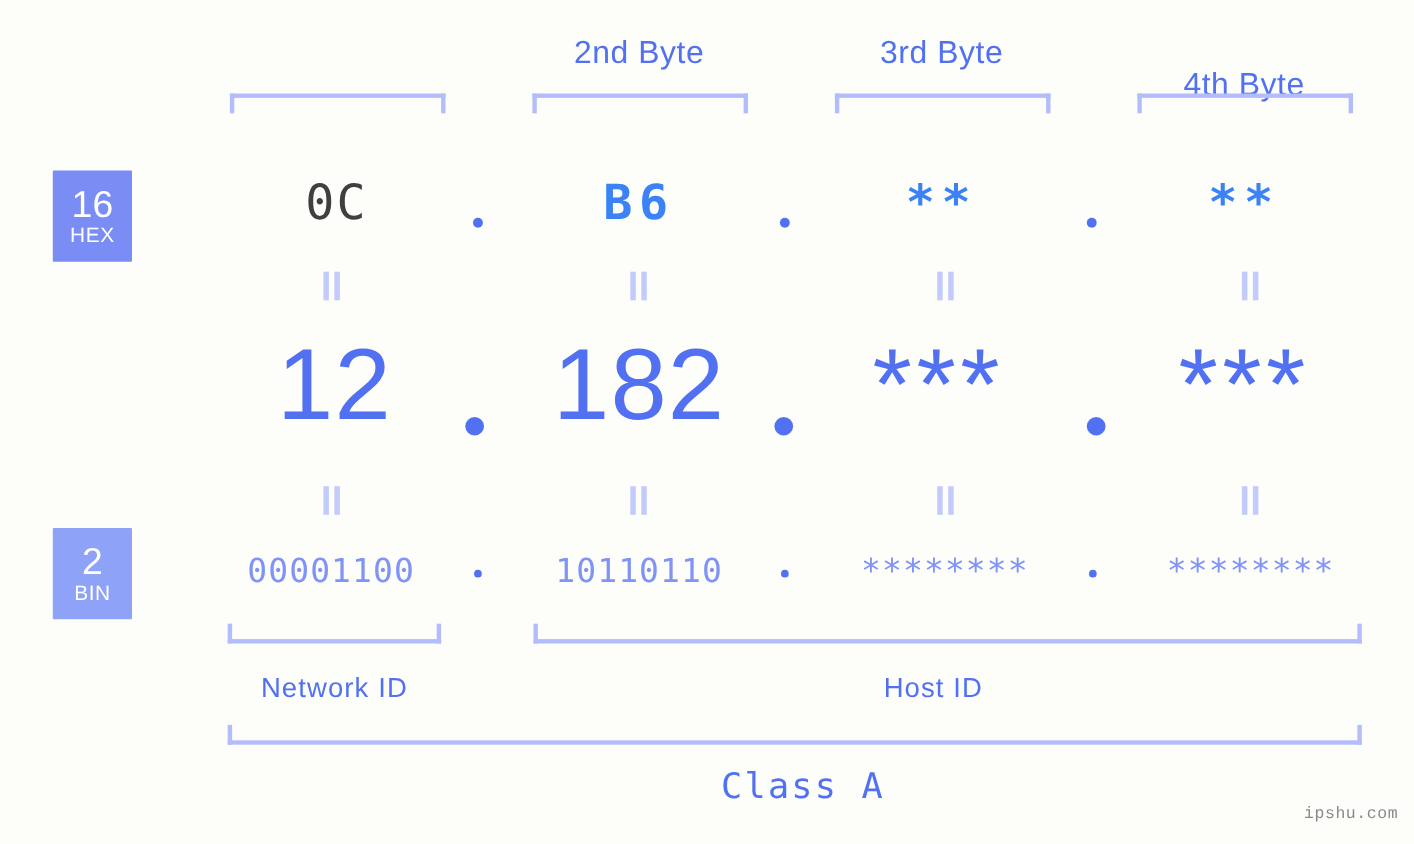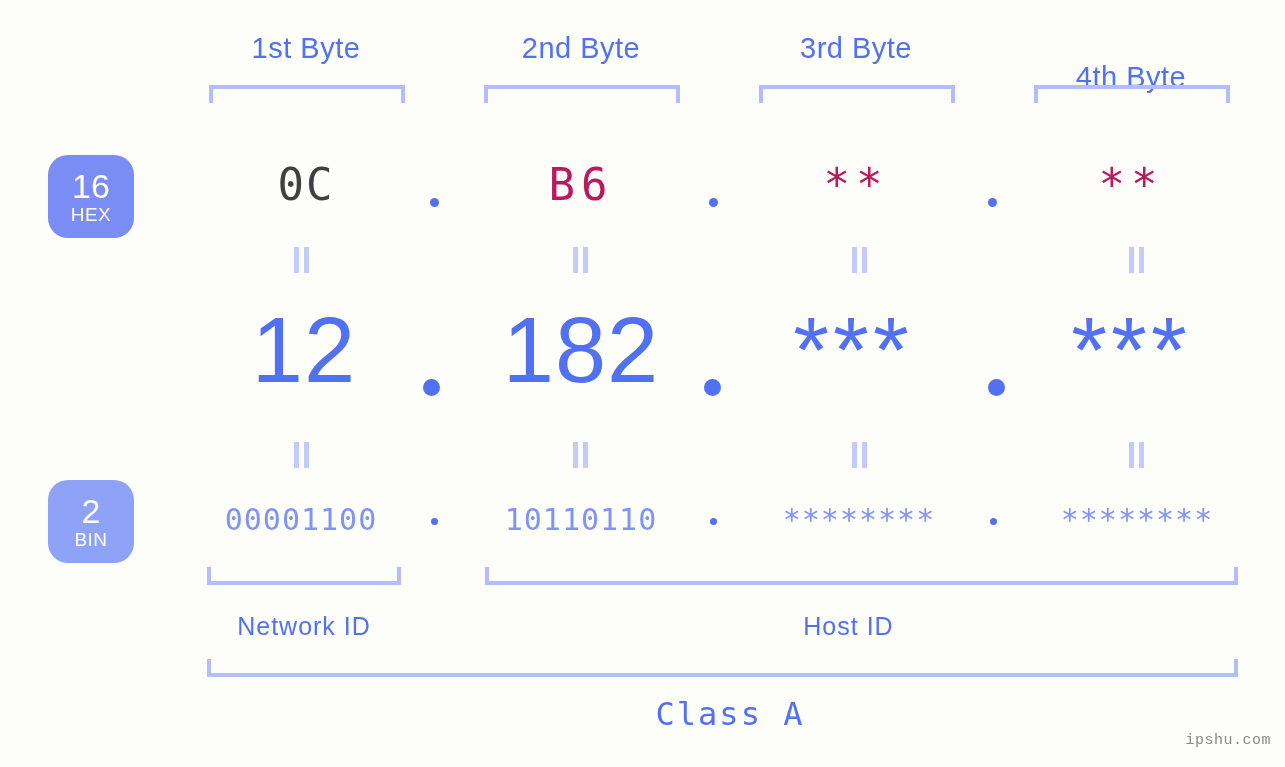--- a/index.html
+++ b/index.html
@@ -49,22 +49,22 @@
     border-bottom: 4px solid #b3bdfb;
     border-left: 4px solid #b3bdfb;
     border-right: 4px solid #b3bdfb;
     box-sizing: border-box;
   }
 
   
   .badge {
     position: absolute;
     left: 48px;
-    width: 86px;
-    border-radius: 20px;
+    width: 72px;
+    border-radius: 1px;
     display: flex;
     flex-direction: column;
     align-items: center;
     justify-content: center;
     color: #ffffff;
   }
   .badge .num {
     font-size: 34px;
     line-height: 36px;
     font-weight: 400;
@@ -90,21 +90,21 @@
 
   
   .row-hex .cell {
     top: 0;
     font-family: "DejaVu Sans Mono", monospace;
     font-size: 44px;
     line-height: 60px;
     color: #404040;
     letter-spacing: 2px;
   }
-  .row-hex .cell.masked { color: #be185d; letter-spacing: 6px; }
+  .row-hex .cell.masked { color: #3b82f6; letter-spacing: 6px; font-weight: bold; }
 
   
   .row-dec .cell {
     top: 0;
     font-family: "Liberation Sans", sans-serif;
     font-size: 92px;
     line-height: 108px;
     color: #5271f2;
     letter-spacing: 1px;
   }
@@ -176,21 +176,20 @@
     font-size: 15px;
     color: #8a8a8a;
     letter-spacing: 0.5px;
   }
 </style>
 </head>
 <body>
 
 <div class="stage">
 
-  <div class="byte-header" style="left:191px;">1st Byte</div>
   <div class="byte-header" style="left:466px;">2nd Byte</div>
   <div class="byte-header" style="left:741px;">3rd Byte</div>
   <div class="byte-header" style="left:1016px;margin-top:29px;">4th Byte</div>
 
   <div class="bracket-top" style="left:209px; top:85px;  width:196px;"></div>
   <div class="bracket-top" style="left:484px; top:85px;  width:196px;"></div>
   <div class="bracket-top" style="left:759px; top:85px;  width:196px;"></div>
   <div class="bracket-top" style="left:1034px;top:85px;  width:196px;"></div>
 
   <div class="badge" style="top:155px; height:83px; background:#7a8df4;">

